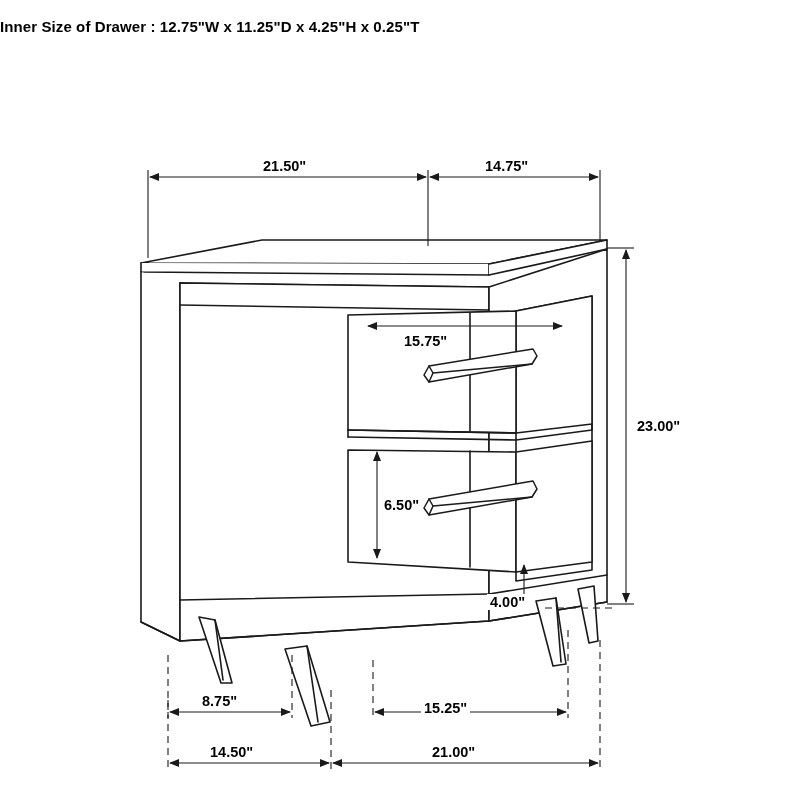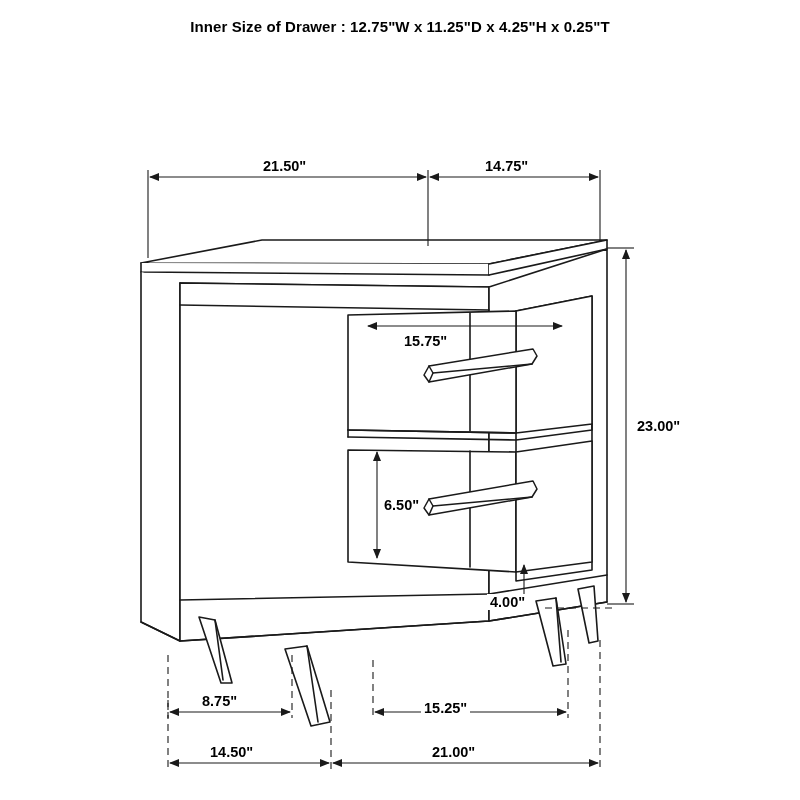--- a/index.html
+++ b/index.html
@@ -18,21 +18,21 @@
   #stage {
     position: relative;
     width: 800px;
     height: 800px;
   }
   #title {
     position: absolute;
     top: 18px;
     left: 0;
     width: 800px;
-    text-align: center;
+    text-align: left;
     font-size: 15px;
     font-weight: bold;
     letter-spacing: 0.1px;
     color: #000;
   }
   svg#drawing {
     position: absolute;
     top: 0;
     left: 0;
     width: 800px;

